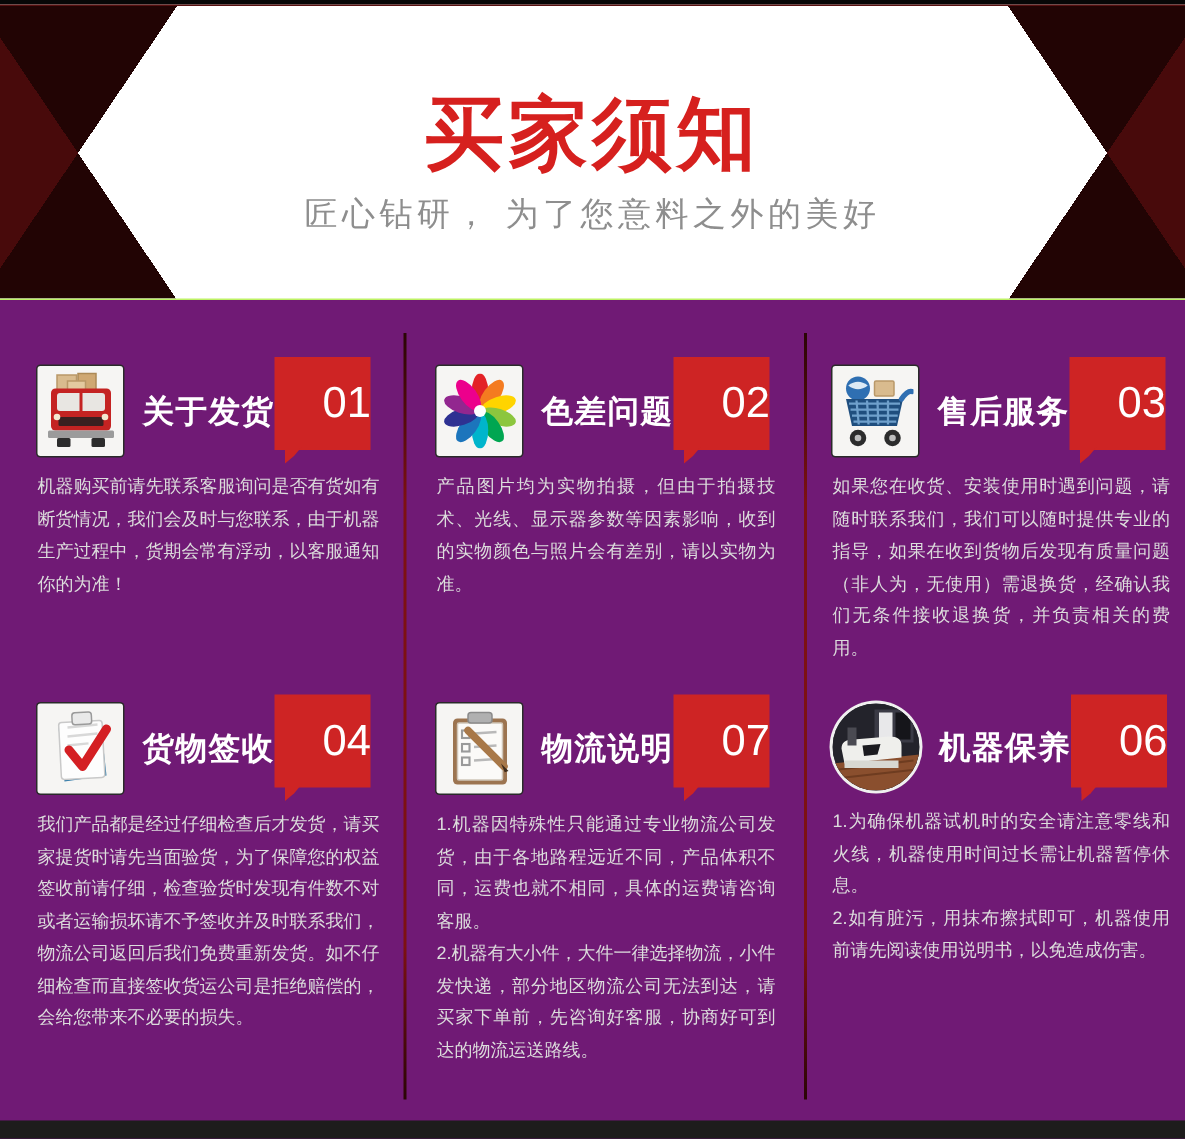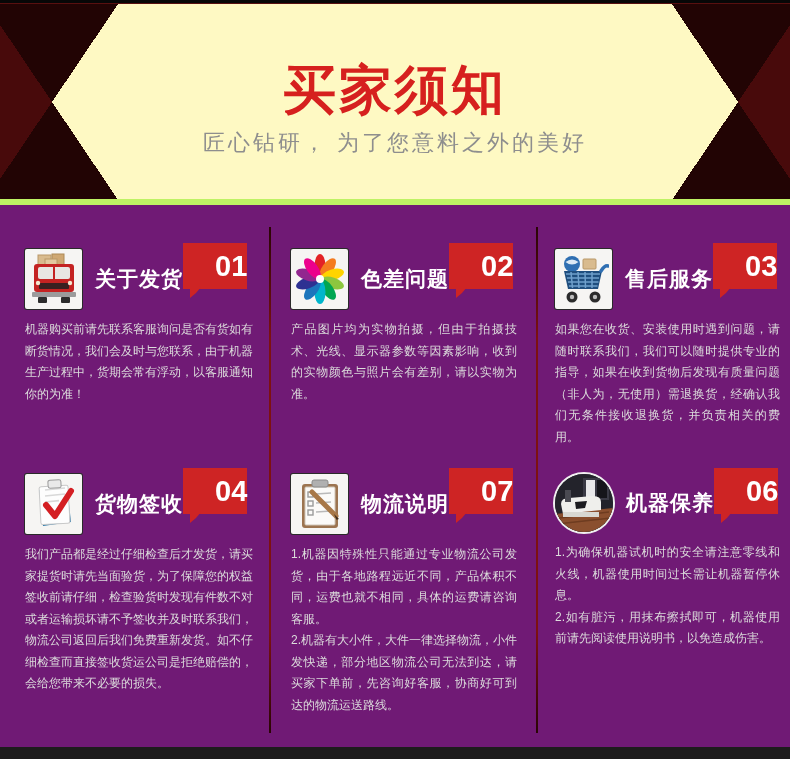--- a/index.html
+++ b/index.html
@@ -8,23 +8,23 @@
     background:#141414;
     font-family:"Liberation Sans", sans-serif;
     overflow:hidden;
     display:flex;flex-direction:column;
   }
   
   .top-strip{height:3px;background:#070707;}
   .header{
     position:relative;
     height:195px;
-    background:#fef9c3;
+    background:#ffffff;
     border-top:1px solid #581010;
-    border-bottom:6px solid #bef264;
+    border-bottom:1px solid #bef264;
     overflow:hidden;
   }
   .header .xpat{
     position:absolute;top:0;bottom:0;width:330px;pointer-events:none;
   }
   .xpat.left{
     left:0;
     background:conic-gradient(from 0deg at 52px 98px,
       #220404 0 34deg, rgba(0,0,0,0) 34deg 146deg,
       #220404 146deg 214deg, #480a0b 214deg 326deg, #220404 326deg 360deg);
@@ -82,24 +82,24 @@
     background:#2b2b33;
   }
   .cell-title{
     margin:0 0 0 13px;
     font-size:21px;font-weight:700;color:#ffffff;letter-spacing:1px;
     white-space:nowrap;
   }
   .badge{
     position:relative;
     margin-left:auto;margin-right:12px;
-    width:46px;height:46px;
+    width:46px;height:62px;
     background:#ce2424;
     color:#ffffff;
-    font-size:29px;font-weight:700;
+    font-size:29px;font-weight:400;
     display:flex;align-items:center;justify-content:center;
     align-self:flex-start;
     margin-top:-6px;
     padding-left:32px;
   }
   .badge::after{
     content:"";position:absolute;left:7px;bottom:-9px;
     border:5px solid transparent;
     border-top:6px solid #ce2424;
     border-left:6px solid #ce2424;

